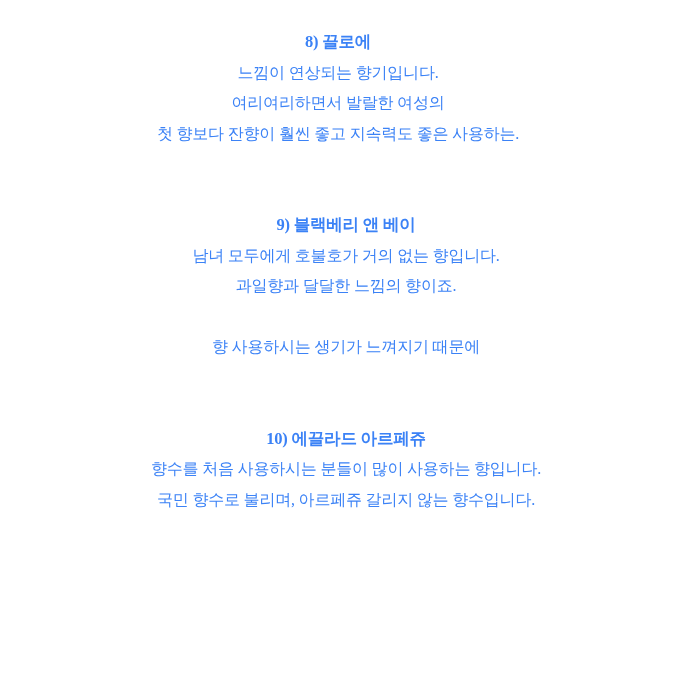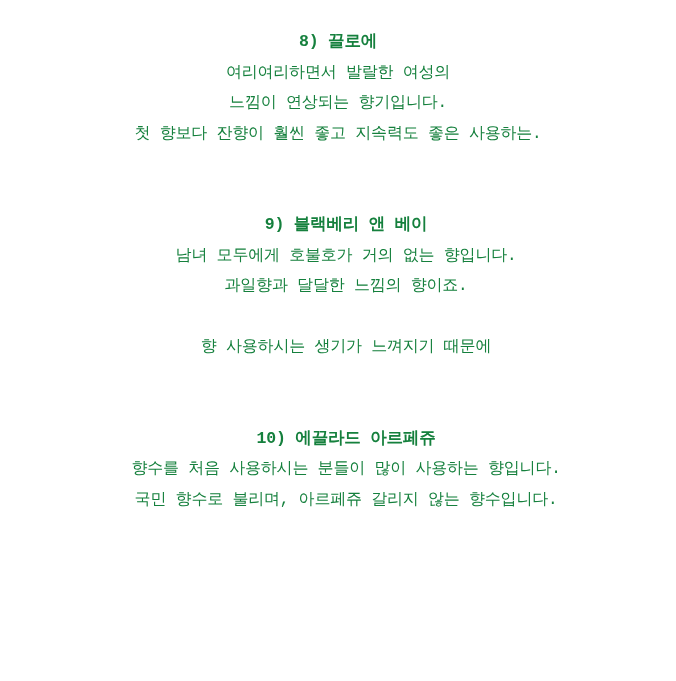--- a/index.html
+++ b/index.html
@@ -6,22 +6,22 @@
     margin: 0;
     padding: 0;
     background: #ffffff;
   }
   .page {
     position: relative;
     width: 676px;
     height: 681px;
     background: #ffffff;
     overflow: hidden;
-    font-family: Liberation Mono, monospace;
-    color: #15803d;
+    font-family: Liberation Serif, serif;
+    color: #3b82f6;
   }
   .content {
     padding-top: 27px;
     text-align: center;
     font-size: 16px;
     line-height: 30.5px;
   }
   .section { margin: 0; }
   .section + .section { margin-top: 61px; padding-left: 16px; }
   .section-heading {
@@ -41,22 +41,22 @@
 </style>
 </head>
 <body>
 
 <div class="page">
   <div class="content">
 
     <section class="section">
       <h2 class="section-heading">8) 끌로에</h2>
       <p class="paragraph">
+        <span class="line">느낌이 연상되는 향기입니다.</span>
         <span class="line">여리여리하면서 발랄한 여성의</span>
-        <span class="line">느낌이 연상되는 향기입니다.</span>
         <span class="line">첫 향보다 잔향이 훨씬 좋고 지속력도 좋은 사용하는.</span>
       </p>
     </section>
 
     <section class="section">
       <h2 class="section-heading">9) 블랙베리 앤 베이</h2>
       <p class="paragraph">
         <span class="line">남녀 모두에게 호불호가 거의 없는 향입니다.</span>
         <span class="line">과일향과 달달한 느낌의 향이죠.</span>
       </p>

